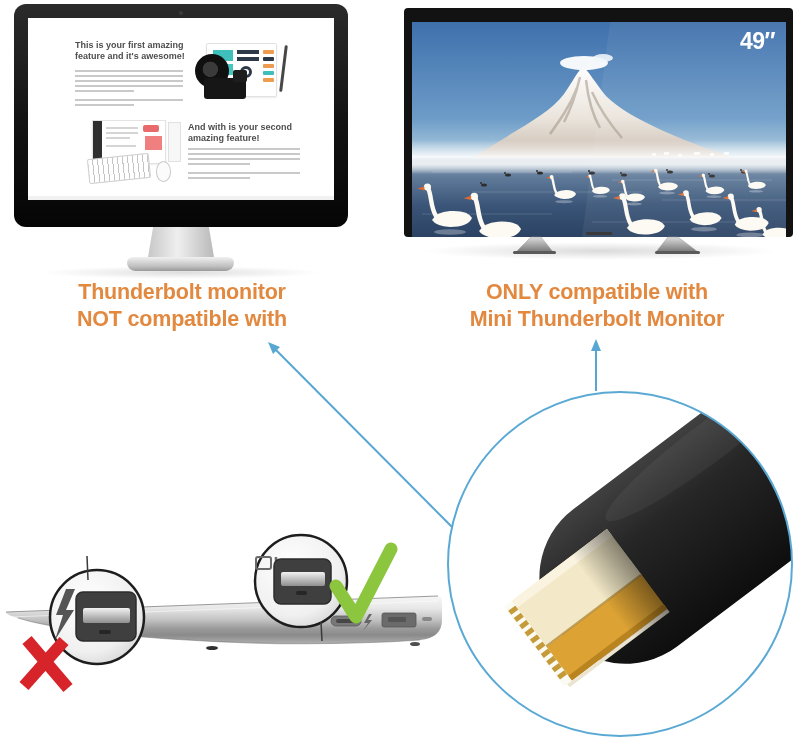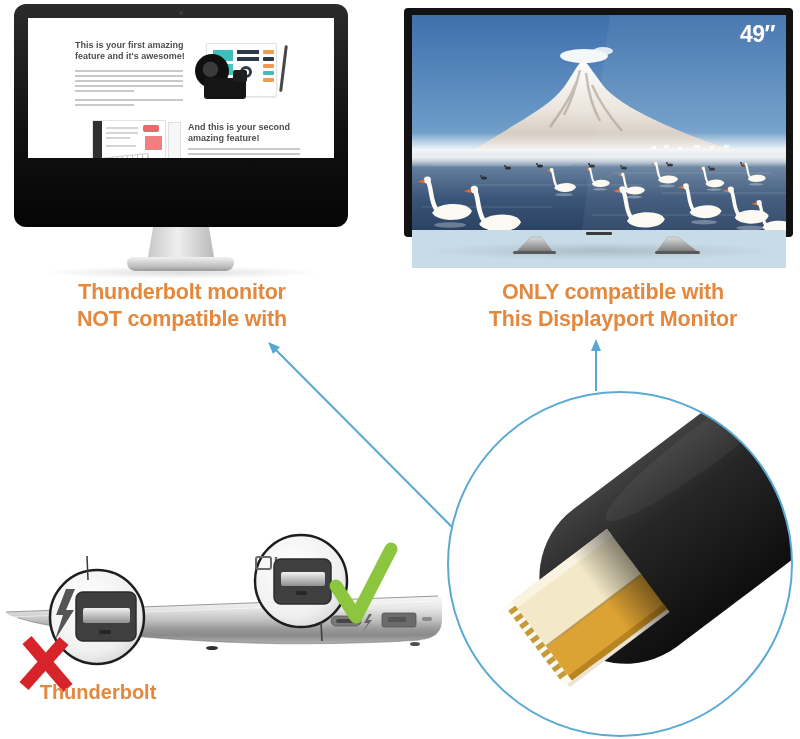--- a/index.html
+++ b/index.html
@@ -6,21 +6,21 @@
   *{box-sizing:border-box;}
   .stage{position:relative;width:800px;height:739px;background:#fff;overflow:hidden;
          font-family:"Liberation Sans",sans-serif;}
 
   
   .imac-frame{position:absolute;left:14px;top:4px;width:334px;height:223px;
     background:linear-gradient(180deg,#2b2b2b 0%,#121212 55%,#050505 100%);
     border-radius:12px;}
   .imac-camera{position:absolute;left:165px;top:7px;width:4px;height:4px;border-radius:50%;
     background:#3c3c3c;}
-  .imac-screen{position:absolute;left:14px;top:14px;width:306px;height:140px;background:#fff;
+  .imac-screen{position:absolute;left:14px;top:14px;width:306px;height:182px;background:#fff;
     overflow:hidden;}
   .feat-heading{position:absolute;font-size:9px;line-height:11px;font-weight:700;color:#4e4e4e;}
   .h1pos{left:47px;top:22px;width:112px;}
   .h2pos{left:160px;top:104px;width:112px;}
   .bars{position:absolute;}
   .b1pos{left:47px;top:52px;width:108px;}
   .b2pos{left:160px;top:130px;width:112px;}
   .bar{height:2px;background:#c9c9c9;margin-bottom:3px;}
   .bar.short{width:55%;}
   .bar.gap{margin-top:7px;}
@@ -67,34 +67,34 @@
     clip-path:polygon(9% 0,91% 0,100% 100%,0 100%);}
   .imac-base{position:absolute;left:127px;top:257px;width:107px;height:14px;
     background:linear-gradient(180deg,#f1f1f1,#c8c8c8 55%,#a9a9a9);
     border-radius:7px 7px 10px 10px;}
   .imac-shadow{position:absolute;left:40px;top:266px;width:283px;height:13px;
     background:radial-gradient(ellipse at center,rgba(0,0,0,.13),rgba(0,0,0,0) 70%);}
 
   
   .tv-frame{position:absolute;left:404px;top:8px;width:389px;height:229px;background:#121212;
     border-radius:4px;}
-  .tv-screen{position:absolute;left:8px;top:7px;width:374px;height:253px;overflow:hidden;
+  .tv-screen{position:absolute;left:8px;top:14px;width:374px;height:215px;overflow:hidden;
     background:linear-gradient(180deg,#3e70ac 0%,#6d9cc8 45%,#aecbde 62%,#c8dce8 66%);}
   .tv-size{position:absolute;right:11px;top:6px;font-size:23px;font-weight:700;color:#fff;
     letter-spacing:-.5px;}
   .tv-logo{position:absolute;left:50%;bottom:2px;width:26px;height:3px;margin-left:-13px;
     background:#3a3a3a;border-radius:1px;}
   .tv-shadow{position:absolute;left:420px;top:242px;width:360px;height:18px;
     background:radial-gradient(ellipse at center,rgba(0,0,0,.14),rgba(0,0,0,0) 70%);}
 
   
   .caption{position:absolute;font-weight:700;font-size:21.5px;line-height:26.5px;
     color:#e2883f;text-align:center;letter-spacing:-.2px;}
   .caption-left{left:40px;top:279px;width:284px;}
-  .caption-right{left:468px;top:279px;width:290px;}
+  .caption-right{left:452px;top:279px;width:290px;}
   .port-label{position:absolute;font-weight:700;color:#e2883f;text-align:center;}
   .minidp-label{left:190px;top:487px;width:190px;font-size:20px;}
   .tb-label{left:20px;top:681px;width:156px;font-size:20px;}
 
   .overlay{position:absolute;left:0;top:0;pointer-events:none;}
 </style>
 </head>
 <body>
 
 <div class="stage">
@@ -135,21 +135,21 @@
         <div class="wline wl1"></div>
           <div class="wline wl2"></div>
         <div class="wline wl3"></div>
           <div class="wline wl4"></div>
         <div class="redpill"></div>
           <div class="redblock"></div>
       </div>
       <div class="mini-card"></div>
       <div class="keyboard"></div>
       <div class="mouse"></div>
-      <div class="feat-heading h2pos">And this is your second amazing feature!</div>
+      <div class="feat-heading h2pos">And with is your second amazing feature!</div>
       <div class="bars b2pos">
         <div class="bar"></div>
           <div class="bar"></div>
           <div class="bar"></div>
           <div class="bar short"></div>
         <div class="bar gap"></div>
           <div class="bar short"></div>
       </div>
       <div class="site-footer">
         <div class="footer-btn"></div>
@@ -253,21 +253,21 @@
     <div class="tv-logo"></div>
   </div>
   <div class="tv-shadow"></div>
 
   <div class="caption caption-left">
     <div>Thunderbolt monitor</div>
     <div>NOT compatible with</div>
   </div>
   <div class="caption caption-right">
     <div>ONLY compatible with</div>
-    <div>This Displayport Monitor</div>
+    <div>Mini Thunderbolt Monitor</div>
   </div>
 
   <svg class="overlay" width="800" height="739" viewBox="0 0 800 739">
     <defs>
       <linearGradient id="aluG" x1="0" y1="0" x2="0" y2="1">
         <stop offset="0" stop-color="#f7f7f7"></stop>
           <stop offset=".25" stop-color="#e8e8e8"></stop>
         <stop offset=".5" stop-color="#c2c2c2"></stop>
           <stop offset=".68" stop-color="#9b9b9b"></stop>
         <stop offset=".82" stop-color="#8a8a8a"></stop>
@@ -392,15 +392,14 @@
     <g>
       <line x1="452" y1="527" x2="275" y2="349" stroke="#58a7d3" stroke-width="2"></line>
       <polygon points="268,342 280,347 273,354" fill="#58a7d3"></polygon>
     </g>
     <g>
       <line x1="596" y1="391" x2="596" y2="350" stroke="#58a7d3" stroke-width="2"></line>
       <polygon points="596,339 601,351 591,351" fill="#58a7d3"></polygon>
     </g>
   </svg>
 
-  <div class="port-label tb-label">Thunderbolt</div>
 
 </div>
 
 </body></html>

